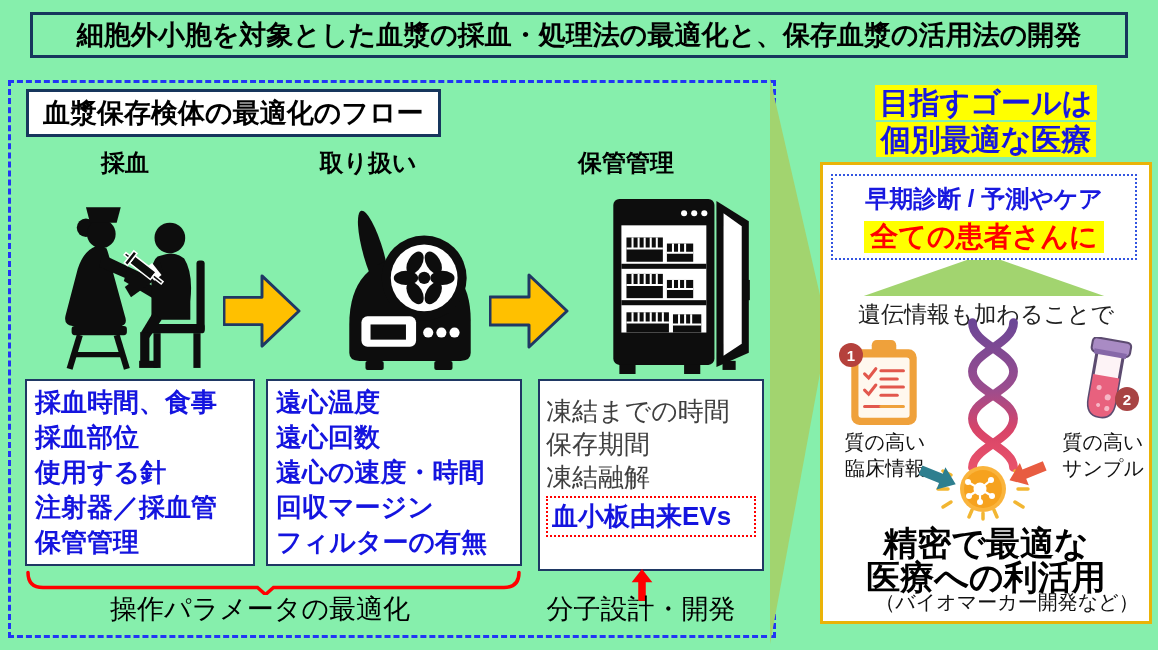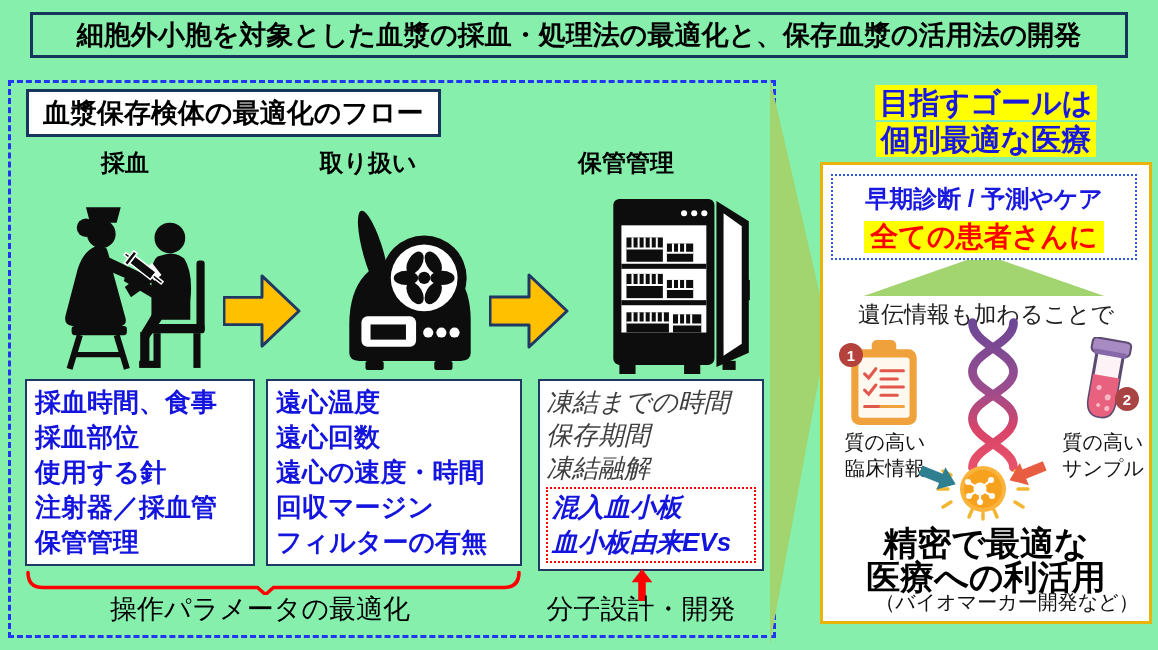--- a/index.html
+++ b/index.html
@@ -172,26 +172,25 @@
     </div>
 
     <div class="abs param-box" style="left:255px;top:296px;width:256px;height:187px;">
       <div class="param-item">遠心温度</div>
       <div class="param-item">遠心回数</div>
       <div class="param-item">遠心の速度・時間</div>
       <div class="param-item">回収マージン</div>
       <div class="param-item">フィルターの有無</div>
     </div>
 
-    <div class="abs param-box" style="left:527px;top:296px;width:226px;height:192px;padding:5px 6px;font-style:italic;">
+    <div class="abs param-box" style="left:527px;top:296px;width:226px;height:192px;padding:14px 6px;">
       <div class="gray-item">凍結までの時間</div>
       <div class="gray-item">保存期間</div>
       <div class="gray-item">凍結融解</div>
       <div class="red-dotted">
-        <div class="param-item">混入血小板</div>
         <div class="param-item">血小板由来EVs</div>
       </div>
     </div>
 
     <svg class="abs" style="left:14px;top:487px;" width="497" height="25" viewBox="0 0 496 24">
       <path d="M3,2 Q3,17 18,17 L232,17 L240,24 L248,17 L478,17 Q493,17 493,2" stroke="#FF0000" stroke-width="3.5" fill="none" stroke-linecap="round"></path>
     </svg>
     <div class="abs brace-label" style="left:14px;top:508px;width:470px;">操作パラメータの最適化</div>
 
     <svg class="abs" style="left:620px;top:486px;" width="22" height="32" viewBox="0 0 22 34">

